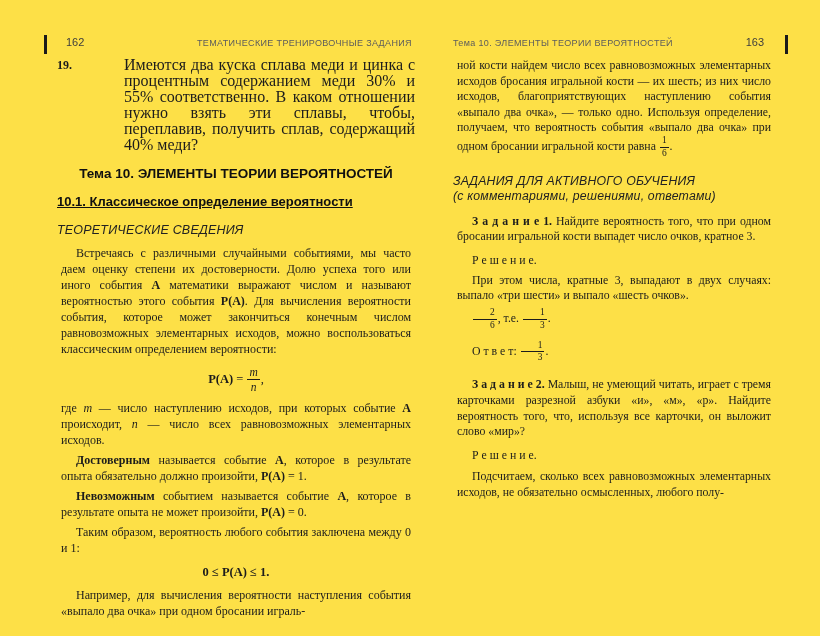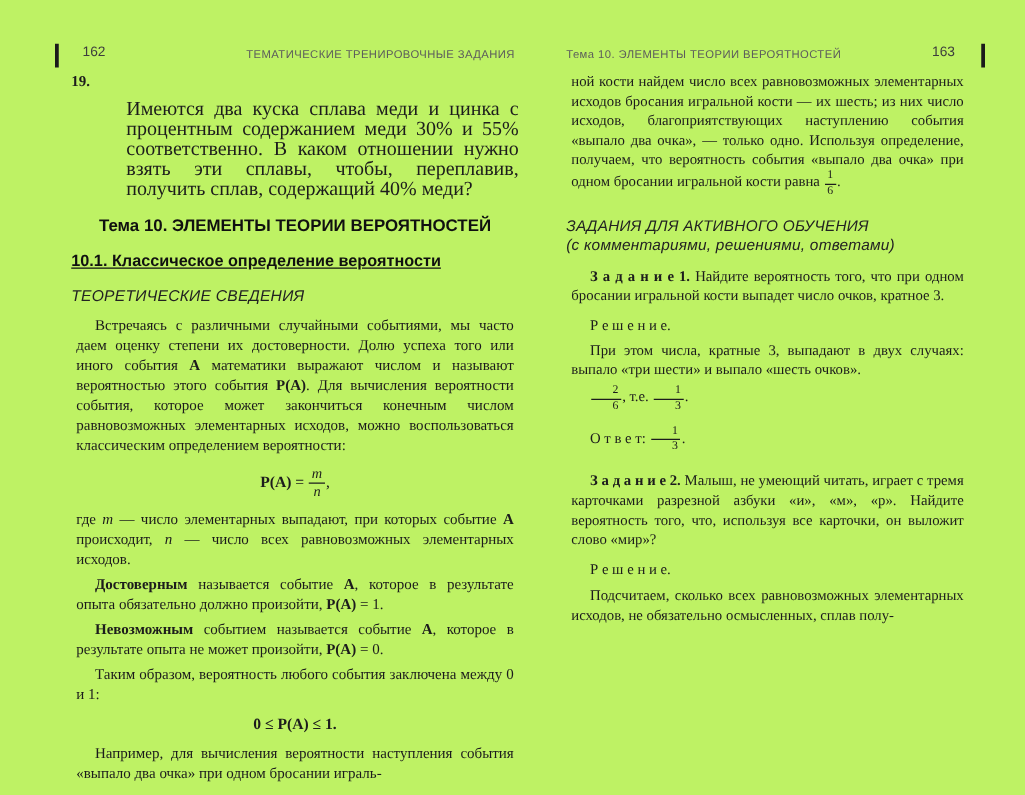--- a/index.html
+++ b/index.html
@@ -1,17 +1,17 @@
 <!DOCTYPE html>
 <html><head>
 <meta charset="utf-8">
 <style>
   html,body{margin:0;padding:0;background:#ffffff;}
   .canvas{
-    position:relative;width:820px;height:636px;background:#bef264;overflow:hidden;
+    position:relative;width:820px;height:636px;background:#fde047;overflow:hidden;
     font-family:"Liberation Serif",serif;color:#1c1c1c;
   }
   .page{position:absolute;top:36px;}
   .page.left{left:57px;width:358px;}
   .page.right{left:453px;width:322px;}
 
   .running-head{position:relative;height:18px;font-family:"Liberation Sans",sans-serif;margin-bottom:3px;}
   .edge-bar{position:absolute;width:3px;height:19px;background:#1a1a1a;top:-1px;}
   .page.left .edge-bar{left:-13px;}
   .page.right .edge-bar{right:-13px;}
@@ -19,21 +19,21 @@
   .page.left .pagenum{position:absolute;left:9px;top:0;}
   .page.right .pagenum{position:absolute;right:11px;top:0;}
   .rh-title{position:absolute;font-size:9px;letter-spacing:0.35px;top:2px;color:#5c5c5c;white-space:nowrap;}
   .page.left .rh-title{left:140px;}
   .page.right .rh-title{left:0;}
 
   .body{font-size:12px;line-height:16px;text-align:justify;margin:4px;}
   .page.right .body{font-size:11.8px;line-height:15.6px;}
   .ind{text-indent:15px;}
 
-  .li{display:flex;margin-bottom:3px;flex-direction:column;}
+  .li{display:flex;margin-bottom:3px;}
   .li-num{font-weight:bold;flex:0 0 23px;font-size:12px;line-height:16px;}
   .li-text{flex:1;text-align:justify;font-size:16px;line-height:16px;margin-left:44px;}
 
   .chapter{font-family:"Liberation Sans",sans-serif;font-weight:bold;font-size:13.5px;
     text-align:center;margin:13px 0 0;color:#101010;}
   .section{font-family:"Liberation Sans",sans-serif;font-weight:bold;font-size:13px;margin:13px 0 0;color:#101010;text-decoration:underline;}
   .theory{font-family:"Liberation Sans",sans-serif;font-style:italic;font-weight:normal;
     font-size:12.5px;margin:14px 0 0;letter-spacing:0.2px;color:#222;}
   .tasks-head{font-family:"Liberation Sans",sans-serif;font-style:italic;font-weight:normal;
     font-size:12.3px;line-height:15px;margin:15px 0 10px;letter-spacing:0.2px;color:#222;}
@@ -69,21 +69,21 @@
       <span class="li-num">19.</span>
       <div class="li-text"><span>Имеются два куска сплава меди и цинка с процентным содержанием меди 30% и 55% соответственно. В каком отношении нужно взять эти сплавы, чтобы, переплавив, получить сплав, содержащий 40% меди?</span></div>
     </div>
 
     <div class="chapter">Тема 10. ЭЛЕМЕНТЫ ТЕОРИИ ВЕРОЯТНОСТЕЙ</div>
     <div class="section">10.1. Классическое определение вероятности</div>
     <div class="theory">ТЕОРЕТИЧЕСКИЕ СВЕДЕНИЯ</div>
 
     <p class="body ind mt8"><span>Встречаясь с различными случайными событиями, мы часто даем оценку степени их достоверности. Долю успеха того или иного события </span><span class="b">А</span><span> математики выражают числом и называют вероятностью этого события </span><span class="b">P(A)</span><span>. Для вычисления вероятности события, которое может закончиться конечным числом равновозможных элементарных исходов, можно воспользоваться классическим определением вероятности:</span></p>
     <div class="formula"><span class="b">P(A)</span><span> = </span><span class="frac it"><span class="fn">m</span><span class="fd">n</span></span><span>,</span></div>
-    <p class="body"><span>где </span><span class="it">m</span><span> — число элементарных выпадают, при которых событие </span><span class="b">А</span><span> происходит, </span><span class="it">n</span><span> — число всех равновозможных элементарных исходов.</span></p>
+    <p class="body"><span>где </span><span class="it">m</span><span> — число наступлению исходов, при которых событие </span><span class="b">А</span><span> происходит, </span><span class="it">n</span><span> — число всех равновозможных элементарных исходов.</span></p>
     <p class="body ind"><span class="b">Достоверным</span><span> называется событие </span><span class="b">А</span><span>, которое в результате опыта обязательно должно произойти, </span><span class="b">P(A)</span><span> = 1.</span></p>
     <p class="body ind"><span class="b">Невозможным</span><span> событием называется событие </span><span class="b">А</span><span>, которое в результате опыта не может произойти, </span><span class="b">P(A)</span><span> = 0.</span></p>
     <p class="body ind"><span>Таким образом, вероятность любого события заключена между 0 и 1:</span></p>
     <div class="formula"><span class="b">0 ≤ P(A) ≤ 1.</span></div>
     <p class="body ind"><span>Например, для вычисления вероятности наступления события «выпало два очка» при одном бросании играль-</span></p>
   </div>
 
   <div class="page right">
     <div class="running-head">
       <span class="edge-bar"></span>
@@ -98,16 +98,16 @@
       <span>(с комментариями, решениями, ответами)</span>
     </div>
 
     <p class="body ind mt6"><span class="b">З а д а н и е  1.</span><span> Найдите вероятность того, что при одном бросании игральной кости выпадет число очков, кратное 3.</span></p>
     <p class="body ind mt8"><span>Р е ш е н и е.</span></p>
     <p class="body ind"><span>При этом числа, кратные 3, выпадают в двух случаях: выпало «три шести» и выпало «шесть очков».</span></p>
     <p class="body ind"><span class="frac"><span class="fn">2</span><span class="fd">6</span></span><span>, т.е. </span><span class="frac"><span class="fn">1</span><span class="fd">3</span></span><span>.</span></p>
     <p class="body ind mt10"><span>О т в е т: </span><span class="frac"><span class="fn">1</span><span class="fd">3</span></span><span>.</span></p>
     <p class="body ind mt14"><span class="b">З а д а н и е  2.</span><span> Малыш, не умеющий читать, играет с тремя карточками разрезной азбуки «и», «м», «р». Найдите вероятность того, что, используя все карточки, он выложит слово «мир»?</span></p>
     <p class="body ind mt8"><span>Р е ш е н и е.</span></p>
-    <p class="body ind mt6"><span>Подсчитаем, сколько всех равновозможных элементарных исходов, не обязательно осмысленных, сплав полу-</span></p>
+    <p class="body ind mt6"><span>Подсчитаем, сколько всех равновозможных элементарных исходов, не обязательно осмысленных, любого полу-</span></p>
   </div>
 
 </div>
 
 </body></html>

